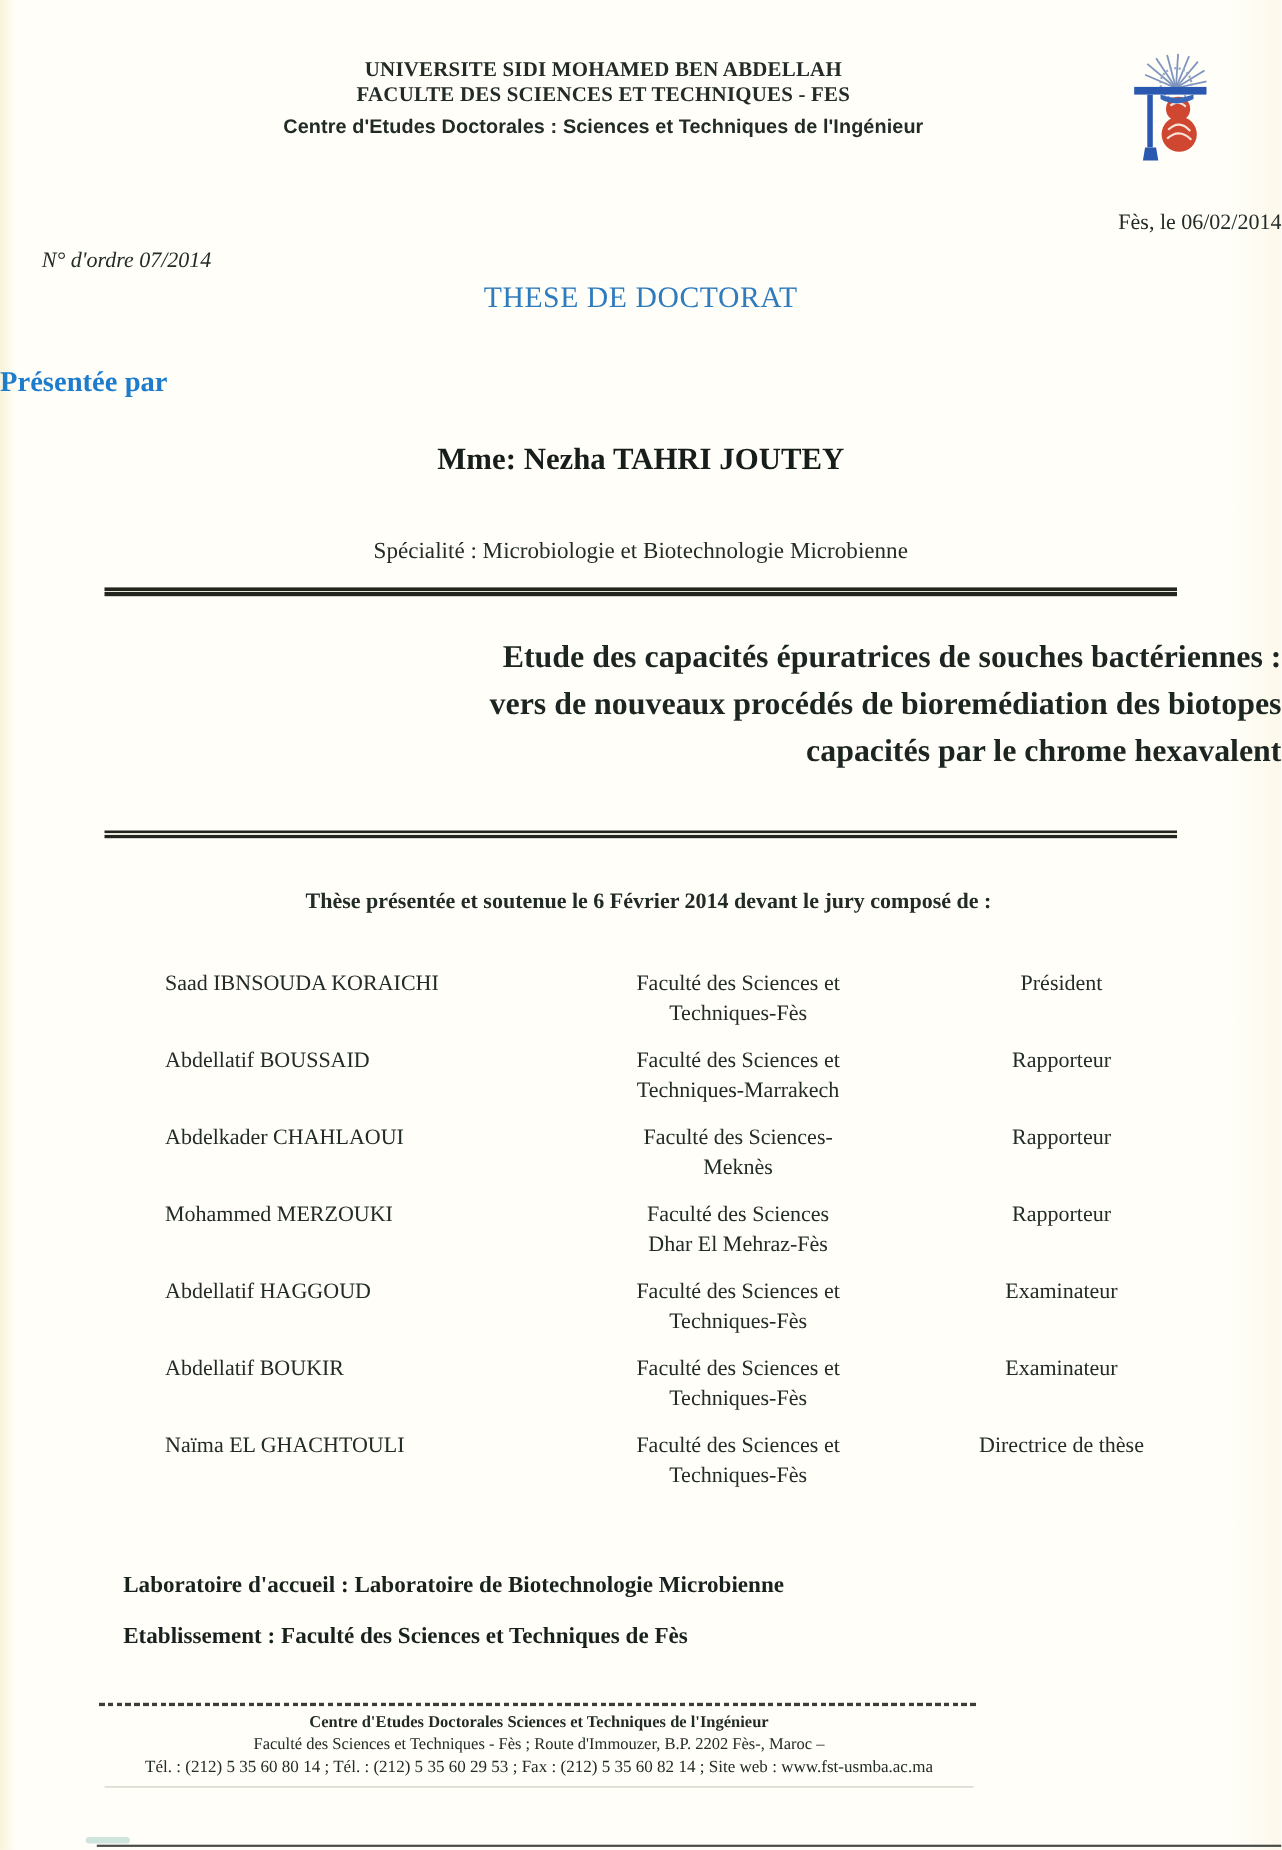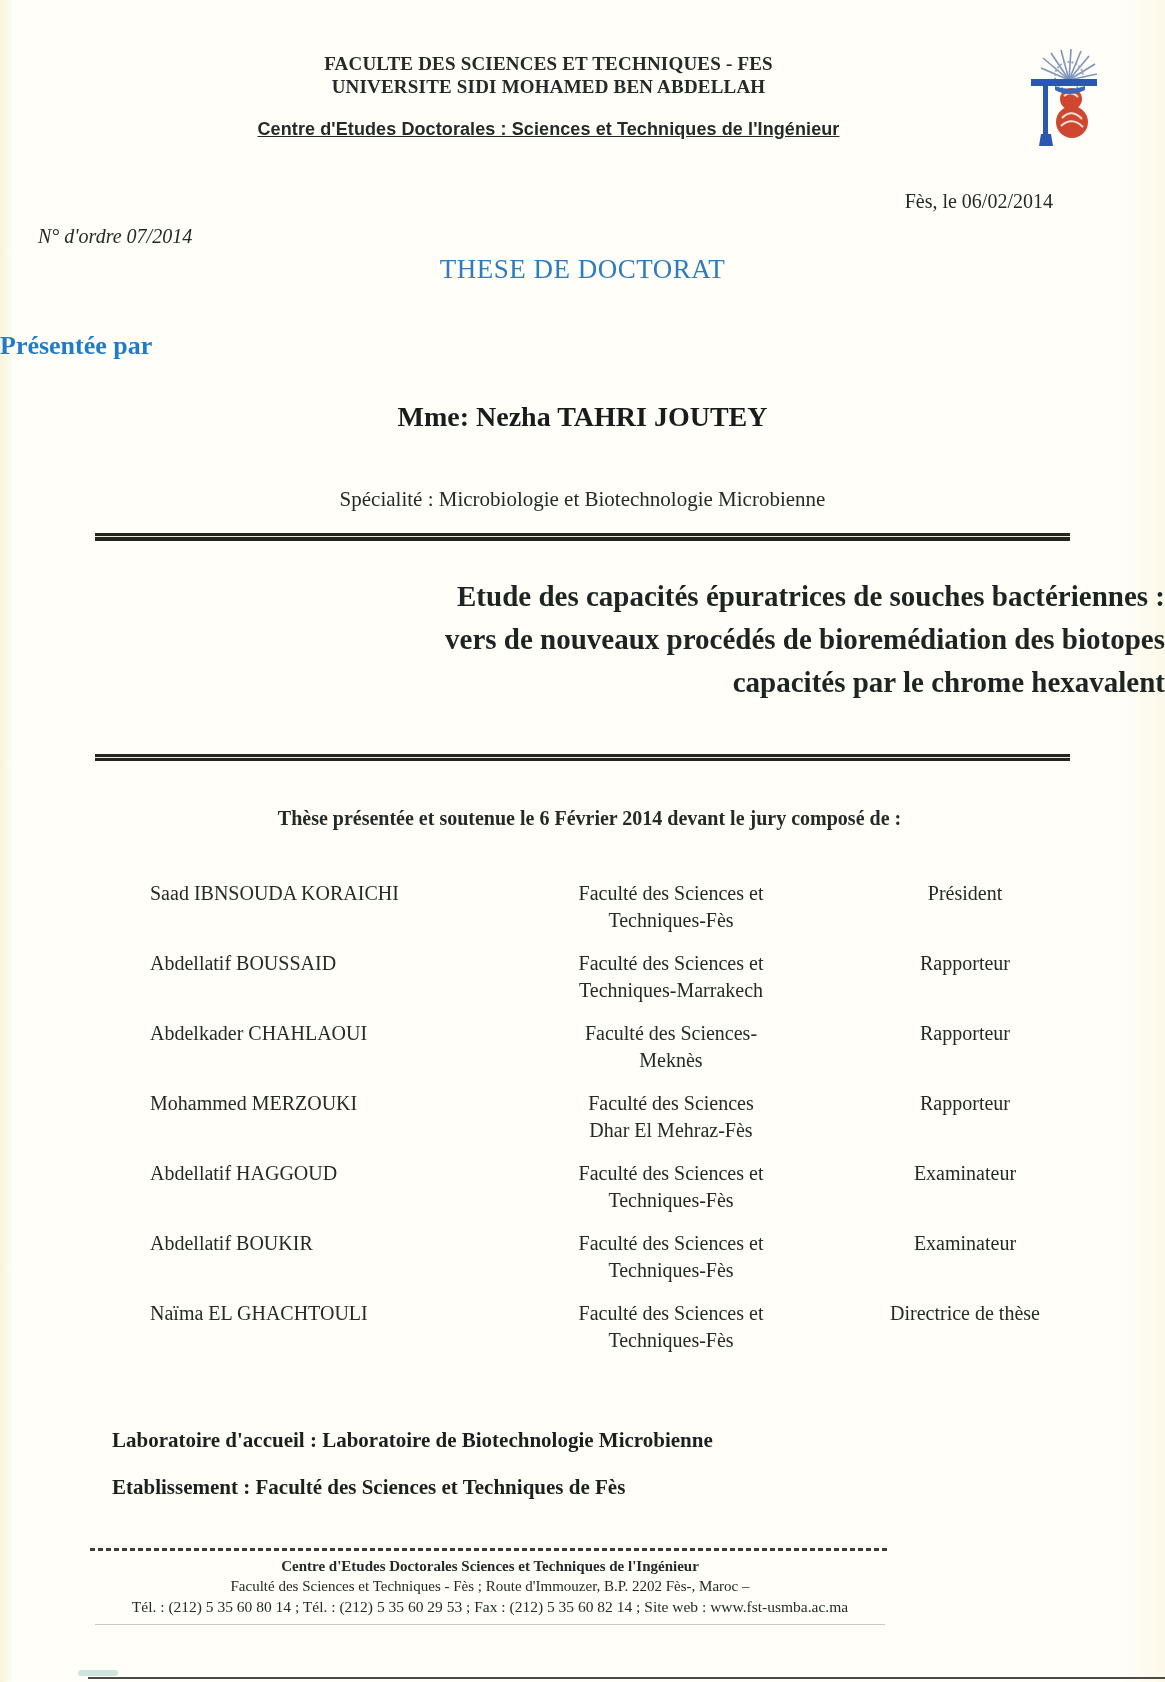--- a/index.html
+++ b/index.html
@@ -12,25 +12,25 @@
     overflow:hidden;
   }
   
   .hdr{display:flex;align-items:flex-start;padding:44px 60px 0 66px;}
   .hdr-left{width:120px;flex:0 0 auto;}
   .hdr-center{flex:1;text-align:center;padding-top:8px;}
   .hdr-right{width:74px;flex:0 0 auto;padding-top:2px;}
   .uni-line{font-size:19px;font-weight:bold;letter-spacing:.2px;line-height:23px;}
   .center-line{
     font-family:"Liberation Sans", sans-serif;
-    font-size:18px;font-weight:bold;text-decoration:underline;
-    margin-top:21px;letter-spacing:.1px;
+    font-size:18px;font-weight:bold;
+    margin-top:7px;letter-spacing:.1px;
   }
   
-  .date-line{text-align:right;padding-right:112px;margin-top:36px;font-size:20px;}
+  .date-line{text-align:right;margin-top:36px;font-size:20px;}
   .order-line{padding-left:38px;margin-top:12px;font-size:20px;font-style:italic;}
   
   .doc-type{margin-top:6px;text-align:center;font-size:27px;letter-spacing:.5px;color:#2e7bbe;}
   .presented{margin-top:46px;font-size:26px;font-weight:bold;color:#1e7ccd;}
   .author{margin-top:40px;text-align:center;font-size:28px;font-weight:bold;color:#161d1a;}
   .specialty{margin-top:54px;text-align:center;font-size:21px;}
   
   .rule{margin:0 95px;height:8px;
     background:linear-gradient(to bottom,#23261f 0 3px,#e9e9db 3px 4.5px,#23261f 4.5px 8px);}
   .rule.r1{margin-top:21px;}
@@ -60,22 +60,22 @@
   .bottom-scan-line{position:absolute;left:88px;right:0;top:1677px;height:2px;background:#4a4a46;}
   .scan-smudge{position:absolute;left:78px;top:1670px;width:40px;height:6px;background:#9fc9c2;opacity:.5;border-radius:3px;}
 </style>
 </head>
 <body>
 
 <div class="page">
 
   <div class="hdr">
     <div class="hdr-center">
+      <div class="uni-line">UNIVERSITE SIDI MOHAMED BEN ABDELLAH</div>
       <div class="uni-line">FACULTE DES SCIENCES ET TECHNIQUES - FES</div>
-      <div class="uni-line">UNIVERSITE SIDI MOHAMED BEN ABDELLAH</div>
       <div class="center-line">Centre d'Etudes Doctorales : Sciences et Techniques de l'Ingénieur</div>
     </div>
     <div class="hdr-right">
       <svg width="66" height="104" viewBox="0 0 66 104">
         <g stroke="#7e93bd" stroke-width="1.6">
           <line x1="38" y1="34" x2="12" y2="12"></line>
             <line x1="38" y1="34" x2="20" y2="7"></line>
           <line x1="38" y1="34" x2="30" y2="4"></line>
             <line x1="38" y1="34" x2="40" y2="3"></line>
           <line x1="38" y1="34" x2="50" y2="5"></line>

